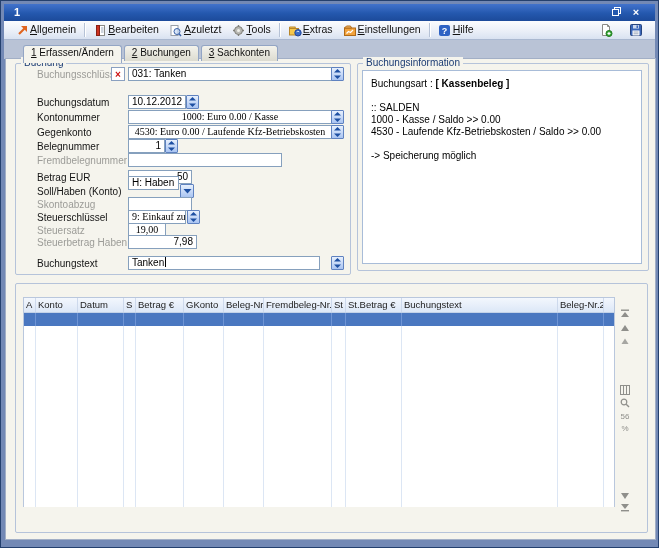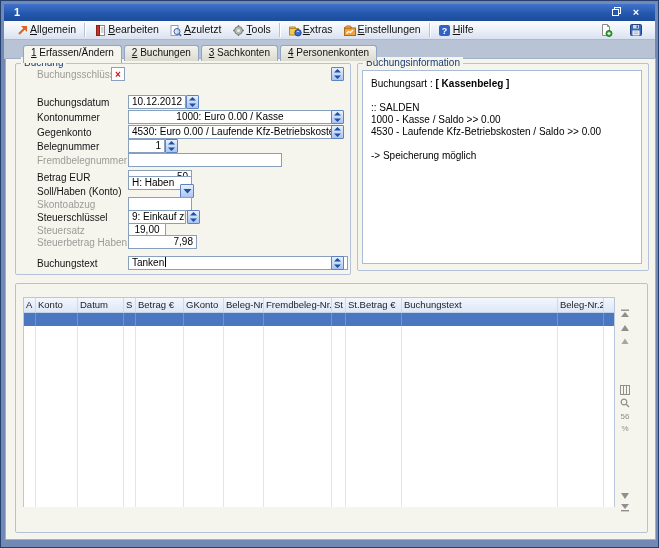--- a/index.html
+++ b/index.html
@@ -27,21 +27,21 @@
        border:1px solid #93a5c4;border-bottom:none;border-radius:3px 3px 0 0;
        background:linear-gradient(180deg,#f4f3ec,#dcdbd0);}
   .tab.active{height:16px;background:#f5f4ed;position:relative;top:1px;}
   .tab u{text-decoration:underline;}
   .gbox{position:absolute;border:1px solid #b5c3da;border-radius:2px;}
   .glabel{position:absolute;font-size:10px;color:#1b3c74;background:#f5f4ed;padding:0 3px;white-space:nowrap;z-index:3;}
   .lbl{position:absolute;font-size:10px;color:#141414;white-space:nowrap;z-index:2;}
   .lbl.dis{color:#9c9c98;}
   .inp{position:absolute;height:14px;background:#fff;border:1px solid #86a0bd;font-size:10px;line-height:12px;
        padding:0 3px;white-space:nowrap;overflow:hidden;box-sizing:border-box;color:#000;z-index:2;}
-  .inp.c{text-align:center;}.inp.r{text-align:right;}
+  .inp.c{text-align:center;font-family:Liberation Serif, serif;}.inp.r{text-align:right;}
   .caret{display:inline-block;width:1px;height:10px;background:#000;vertical-align:-1px;margin-left:1px;}
   .spin,.ddbtn{position:absolute;width:13px;height:14px;padding:0;margin:0;border:1px solid #5f82c0;
        background:linear-gradient(180deg,#e7f0fd,#a9c4f2);display:flex;align-items:center;justify-content:center;
        box-sizing:border-box;border-radius:1px;z-index:2;}
   .ddbtn{width:14px;}
   .redx{position:absolute;width:14px;height:14px;padding:0;border:1px solid #8aa0c0;background:#fff;
         color:#cc1111;font-weight:bold;font-size:10px;line-height:11px;box-sizing:border-box;z-index:2;}
   .infobox{position:absolute;background:#fff;border:1px solid #a8bcd8;box-sizing:border-box;
            font-size:10px;color:#000;padding:7px 8px;line-height:12px;}
   .tablewrap{position:absolute;left:22px;top:296px;width:592px;height:210px;background:#fff;
@@ -165,28 +165,28 @@
         <path d="M4.5 9h5M4.5 10.8h5" stroke="#9aa7bb"></path>
       </svg>
   </span>
 
   <div class="tabband"></div>
   <div class="tabpage"></div>
   <div class="tabs">
     <div class="tab active"><u>1</u><span> Erfassen/Ändern</span></div>
     <div class="tab"><u>2</u><span> Buchungen</span></div>
     <div class="tab"><u>3</u><span> Sachkonten</span></div>
-    <div class="tab"><u>4</u><span> Personenkonten</span></div>
   </div>
 
   <div class="gbox" style="left:14px;top:62px;width:334px;height:210px"></div>
   <span class="glabel" style="left:20px;top:56px">Buchung</span>
 
   <span class="lbl dis" style="left:36px;top:68px">Buchungsschlüssel</span>
   <button class="redx" style="left:110px;top:66px">×</button>
+  <div class="inp" style="left:127px;top:66px;width:204px"><span>031: Tanken</span></div>
   <button class="spin" style="left:330px;top:66px">
       <svg width="9" height="12" viewBox="0 0 9 12">
         <polygon points="4.5,1 8,4.5 1,4.5" fill="#1d4fa2"></polygon>
         <polygon points="4.5,11 1,7.5 8,7.5" fill="#1d4fa2"></polygon>
       </svg>
     </button>
 
   <span class="lbl" style="left:36px;top:96px">Buchungsdatum</span>
   <div class="inp" style="left:127px;top:94px;width:58px"><span>10.12.2012 /Mo</span></div>
   <button class="spin" style="left:185px;top:94px">
@@ -223,21 +223,21 @@
       </svg>
     </button>
 
   <span class="lbl dis" style="left:36px;top:154px">Fremdbelegnummer</span>
   <div class="inp" style="left:127px;top:152px;width:154px"><span></span></div>
 
   <span class="lbl" style="left:36px;top:171px">Betrag EUR</span>
   <div class="inp r" style="left:127px;top:169px;width:64px"><span>50</span></div>
 
   <span class="lbl" style="left:36px;top:185px">Soll/Haben (Konto)</span>
-  <div class="inp" style="left:127px;top:175px;width:64px"><span>H: Haben</span></div>
+  <div class="inp" style="left:127px;top:175px;width:51px"><span>H: Haben</span></div>
   <button class="ddbtn" style="left:179px;top:183px">
       <svg width="9" height="8" viewBox="0 0 9 8">
         <polygon points="0.5,2 8.5,2 4.5,6.5" fill="#1d4fa2"></polygon>
       </svg>
     </button>
 
   <span class="lbl dis" style="left:36px;top:198px">Skontoabzug</span>
   <div class="inp" style="left:127px;top:196px;width:64px"><span></span></div>
 
   <span class="lbl" style="left:36px;top:211px">Steuerschlüssel</span>
@@ -249,21 +249,21 @@
       </svg>
     </button>
 
   <span class="lbl dis" style="left:36px;top:224px">Steuersatz</span>
   <div class="inp c" style="left:127px;top:222px;width:38px"><span>19,00</span></div>
 
   <span class="lbl dis" style="left:36px;top:236px">Steuerbetrag Haben</span>
   <div class="inp r" style="left:127px;top:234px;width:69px"><span>7,98</span></div>
 
   <span class="lbl" style="left:36px;top:257px">Buchungstext</span>
-  <div class="inp" style="left:127px;top:255px;width:220px"><span>Tanken</span><span class="caret"></span></div>
+  <div class="inp" style="left:127px;top:255px;width:192px"><span>Tanken</span><span class="caret"></span></div>
   <button class="spin" style="left:330px;top:255px">
       <svg width="9" height="12" viewBox="0 0 9 12">
         <polygon points="4.5,1 8,4.5 1,4.5" fill="#1d4fa2"></polygon>
         <polygon points="4.5,11 1,7.5 8,7.5" fill="#1d4fa2"></polygon>
       </svg>
     </button>
 
   <div class="gbox" style="left:356px;top:62px;width:290px;height:206px"></div>
   <span class="glabel" style="left:362px;top:56px">Buchungsinformation</span>
   <div class="infobox" style="left:361px;top:69px;width:280px;height:194px">

